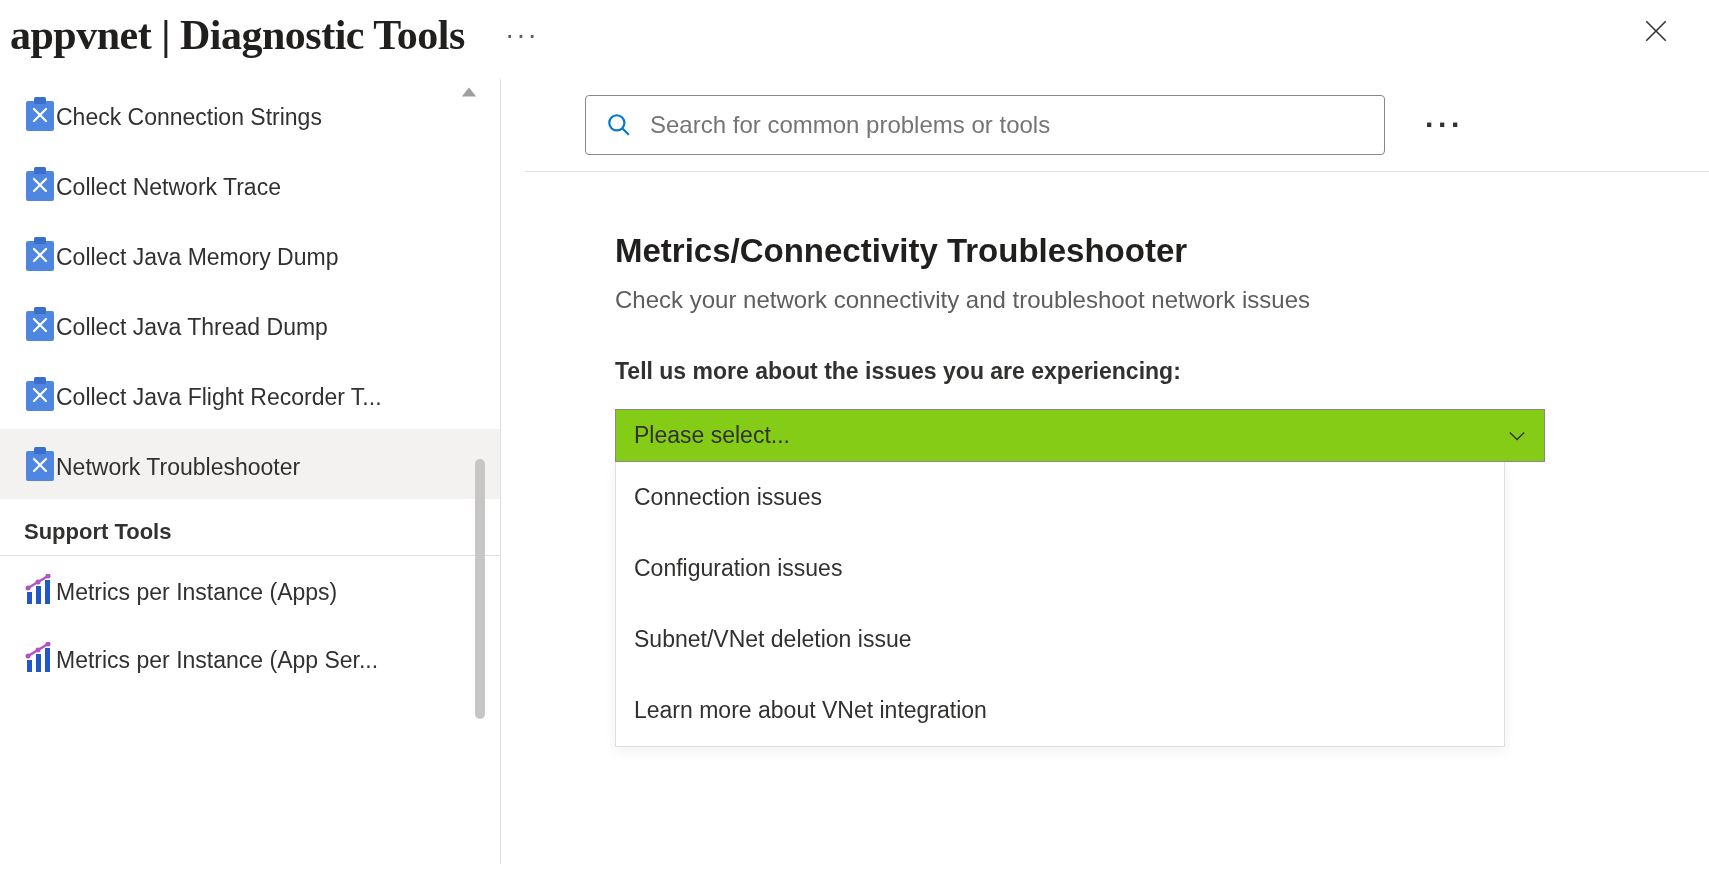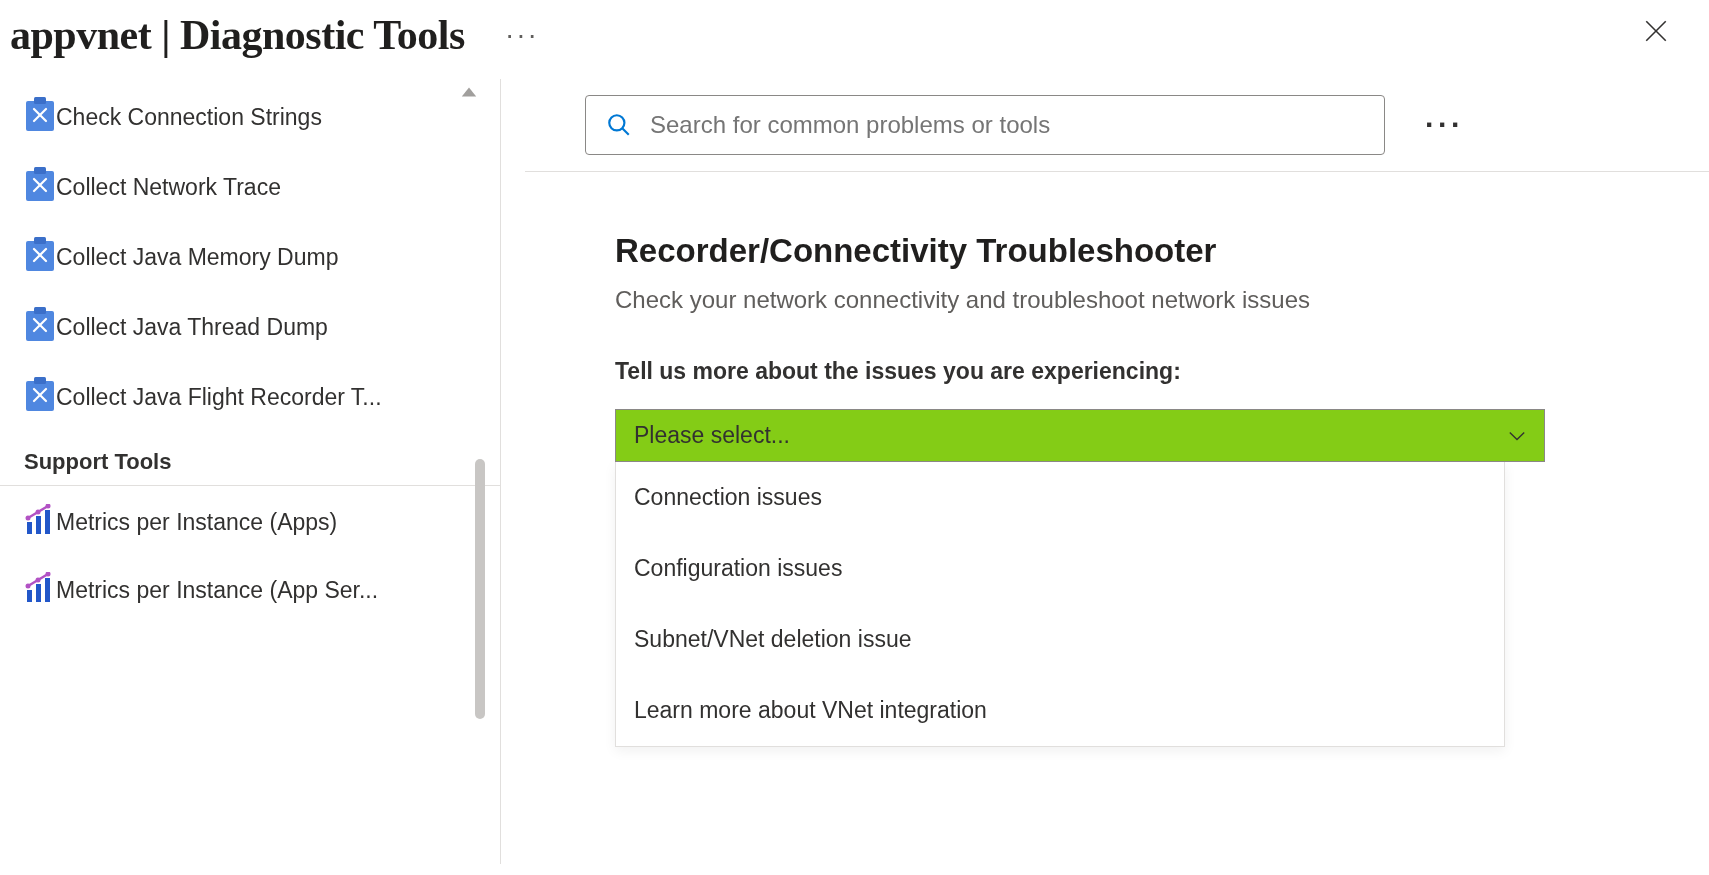--- a/index.html
+++ b/index.html
@@ -319,20 +319,33 @@
             <rect x="10" y="0" width="12" height="7" rx="1.5" fill="#3b6fc9"></rect>
             <g stroke="#ffffff" stroke-width="2.2" fill="none" stroke-linecap="round">
               <line x1="10" y1="12" x2="22" y2="24"></line>
               <line x1="22" y1="12" x2="10" y2="24"></line>
             </g>
           </svg>
       </span>
       <span class="sidebar-item-label">Collect Java Flight Recorder T...</span>
     </div>
 
+    <div class="sidebar-item selected">
+      <span class="tool-icon">
+        <svg viewBox="0 0 32 34">
+            <rect x="2" y="4" width="28" height="30" rx="2" fill="#4f87e0"></rect>
+            <rect x="10" y="0" width="12" height="7" rx="1.5" fill="#3b6fc9"></rect>
+            <g stroke="#ffffff" stroke-width="2.2" fill="none" stroke-linecap="round">
+              <line x1="10" y1="12" x2="22" y2="24"></line>
+              <line x1="22" y1="12" x2="10" y2="24"></line>
+            </g>
+          </svg>
+      </span>
+      <span class="sidebar-item-label">Network Troubleshooter</span>
+    </div>
 
     <div class="section-header">Support Tools</div>
 
     <div class="sidebar-item">
       <span class="metrics-icon">
         <svg viewBox="0 0 32 32">
           <rect x="3" y="18" width="5" height="12" fill="#2257c9"></rect>
           <rect x="12" y="12" width="5" height="18" fill="#2257c9"></rect>
           <rect x="21" y="6" width="5" height="24" fill="#2257c9"></rect>
           <polyline points="4,14 14,8 24,2" stroke="#b252c4" stroke-width="2.5" fill="none"></polyline>
@@ -368,21 +381,21 @@
         <svg viewBox="0 0 24 24">
             <circle cx="10" cy="10" r="7"></circle>
             <line x1="15" y1="15" x2="21" y2="21"></line>
           </svg>
         <input class="search-input" type="text" placeholder="Search for common problems or tools" style="">
       </div>
       <span class="search-more">···</span>
     </div>
 
     <div class="content">
-      <h2 class="content-title">Recorder/Connectivity Troubleshooter</h2>
+      <h2 class="content-title">Metrics/Connectivity Troubleshooter</h2>
       <p class="content-desc">Check your network connectivity and troubleshoot network issues</p>
       <p class="prompt-label">Tell us more about the issues you are experiencing:</p>
 
       <div class="select-box">
         <span>Please select...</span>
         <svg viewBox="0 0 20 12">
             <polyline points="2,2 10,10 18,2"></polyline>
           </svg>
       </div>
 

